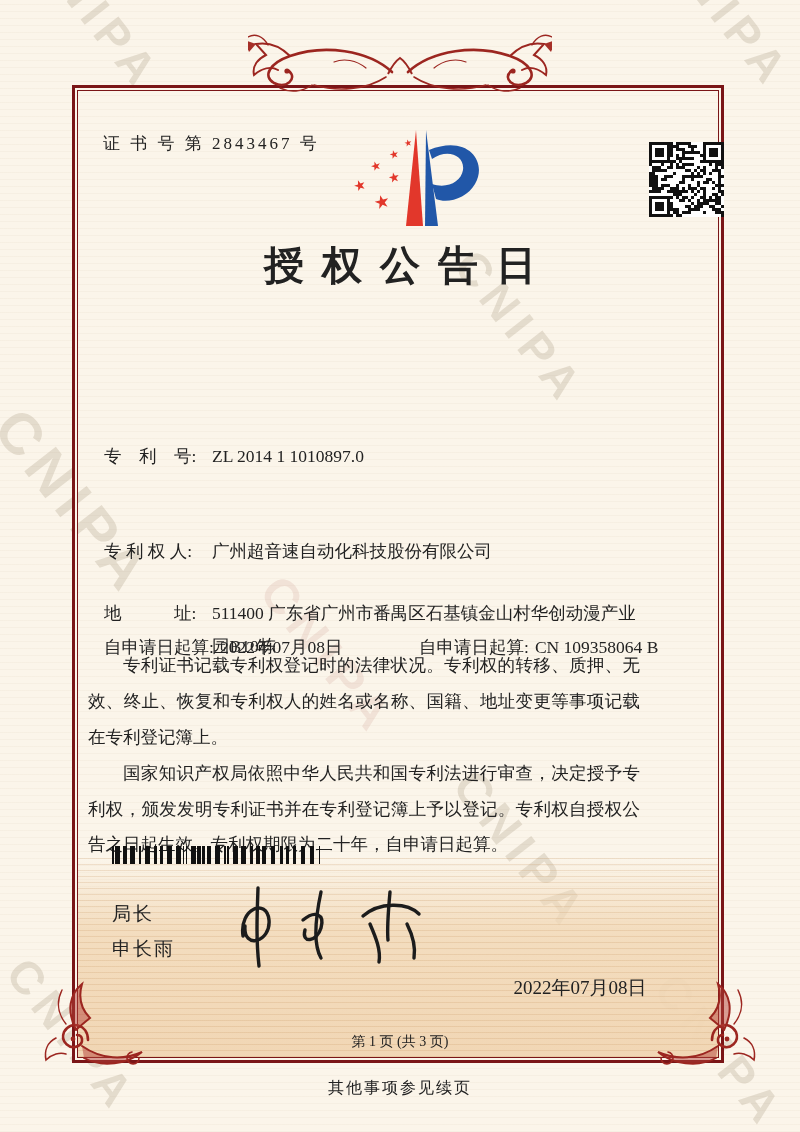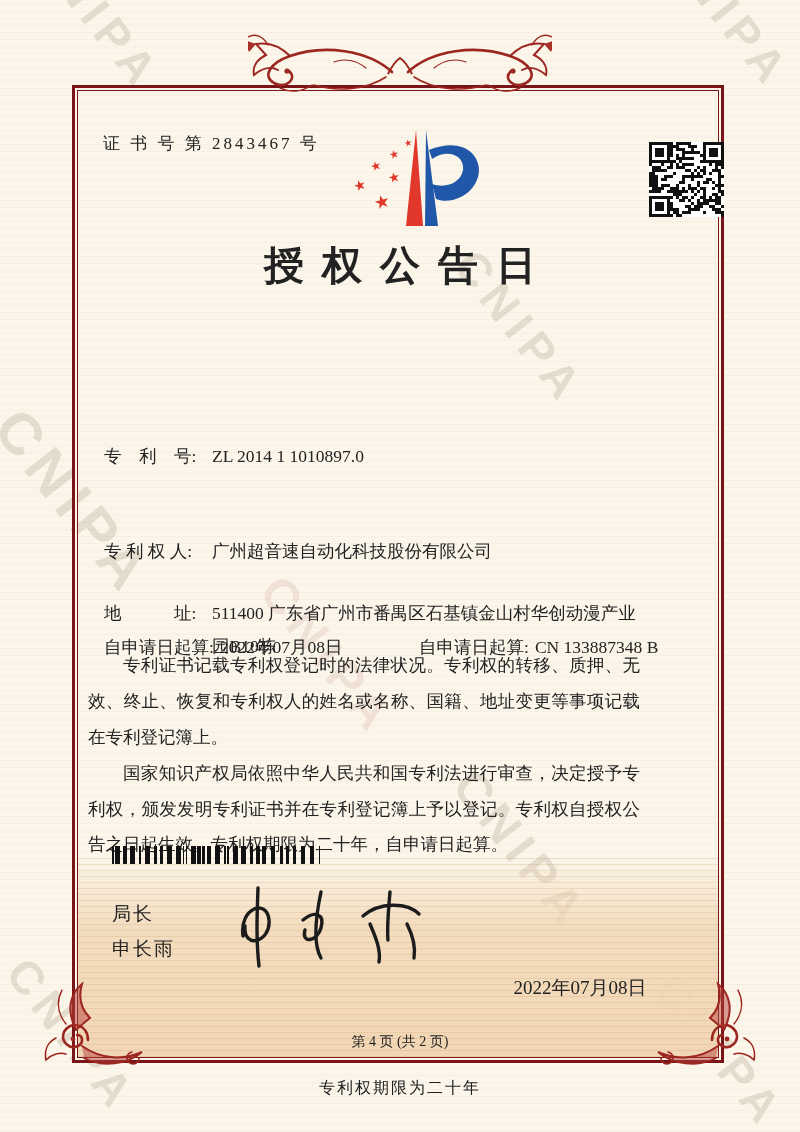--- a/index.html
+++ b/index.html
@@ -778,21 +778,21 @@
     </div>
     <div class="field-row row-patentee">
       <span class="field-label">专 利 权 人:</span><span class="field-value">广州超音速自动化科技股份有限公司</span>
     </div>
     <div class="field-row row-address">
       <span class="field-label">地　　　址:</span><span class="field-value">511400 广东省广州市番禺区石基镇金山村华创动漫产业园B10栋</span>
     </div>
     <div class="field-row row-grant">
       <span class="field-label">自申请日起算:</span><span class="field-value">2022年07月08日</span>
       <span class="grant-no">
-        <span class="field-label" style="min-width:0;">自申请日起算:</span><span class="field-value">CN 133887348 B</span>
+        <span class="field-label" style="min-width:0;">自申请日起算:</span><span class="field-value">CN 109358064 B</span>
       </span>
     </div>
 
     <div class="paragraphs">
       <p>专利证书记载专利权登记时的法律状况。专利权的转移、质押、无效、终止、恢复和专利权人的姓名或名称、国籍、地址变更等事项记载在专利登记簿上。</p>
       <p>国家知识产权局依照中华人民共和国专利法进行审查，决定授予专利权，颁发发明专利证书并在专利登记簿上予以登记。专利权自授权公告之日起生效。专利权期限为二十年，自申请日起算。</p>
     </div>
 
     <div class="barcode" id="barcode" style="background: linear-gradient(90deg, rgb(17, 17, 17) 0px, rgb(17, 17, 17) 1.5px, rgba(0, 0, 0, 0) 1.5px, rgba(0, 0, 0, 0) 3px, rgb(17, 17, 17) 3px, rgb(17, 17, 17) 7.5px, rgba(0, 0, 0, 0) 7.5px, rgba(0, 0, 0, 0) 10.5px, rgb(17, 17, 17) 10.5px, rgb(17, 17, 17) 15px, rgba(0, 0, 0, 0) 15px, rgba(0, 0, 0, 0) 18px, rgb(17, 17, 17) 18px, rgb(17, 17, 17) 22.5px, rgba(0, 0, 0, 0) 22.5px, rgba(0, 0, 0, 0) 27px, rgb(17, 17, 17) 27px, rgb(17, 17, 17) 28.5px, rgba(0, 0, 0, 0) 28.5px, rgba(0, 0, 0, 0) 33px, rgb(17, 17, 17) 33px, rgb(17, 17, 17) 37.5px, rgba(0, 0, 0, 0) 37.5px, rgba(0, 0, 0, 0) 42px, rgb(17, 17, 17) 42px, rgb(17, 17, 17) 45px, rgba(0, 0, 0, 0) 45px, rgba(0, 0, 0, 0) 48px, rgb(17, 17, 17) 48px, rgb(17, 17, 17) 51px, rgba(0, 0, 0, 0) 51px, rgba(0, 0, 0, 0) 55.5px, rgb(17, 17, 17) 55.5px, rgb(17, 17, 17) 60px, rgba(0, 0, 0, 0) 60px, rgba(0, 0, 0, 0) 64.5px, rgb(17, 17, 17) 64.5px, rgb(17, 17, 17) 69px, rgba(0, 0, 0, 0) 69px, rgba(0, 0, 0, 0) 70.5px, rgb(17, 17, 17) 70.5px, rgb(17, 17, 17) 72px, rgba(0, 0, 0, 0) 72px, rgba(0, 0, 0, 0) 73.5px, rgb(17, 17, 17) 73.5px, rgb(17, 17, 17) 75px, rgba(0, 0, 0, 0) 75px, rgba(0, 0, 0, 0) 79.5px, rgb(17, 17, 17) 79.5px, rgb(17, 17, 17) 84px, rgba(0, 0, 0, 0) 84px, rgba(0, 0, 0, 0) 85.5px, rgb(17, 17, 17) 85.5px, rgb(17, 17, 17) 88.5px, rgba(0, 0, 0, 0) 88.5px, rgba(0, 0, 0, 0) 90px, rgb(17, 17, 17) 90px, rgb(17, 17, 17) 93px, rgba(0, 0, 0, 0) 93px, rgba(0, 0, 0, 0) 94.5px, rgb(17, 17, 17) 94.5px, rgb(17, 17, 17) 99px, rgba(0, 0, 0, 0) 99px, rgba(0, 0, 0, 0) 103.5px, rgb(17, 17, 17) 103.5px, rgb(17, 17, 17) 108px, rgba(0, 0, 0, 0) 108px, rgba(0, 0, 0, 0) 112.5px, rgb(17, 17, 17) 112.5px, rgb(17, 17, 17) 114px, rgba(0, 0, 0, 0) 114px, rgba(0, 0, 0, 0) 115.5px, rgb(17, 17, 17) 115.5px, rgb(17, 17, 17) 117px, rgba(0, 0, 0, 0) 117px, rgba(0, 0, 0, 0) 121.5px, rgb(17, 17, 17) 121.5px, rgb(17, 17, 17) 126px, rgba(0, 0, 0, 0) 126px, rgba(0, 0, 0, 0) 129px, rgb(17, 17, 17) 129px, rgb(17, 17, 17) 133.5px, rgba(0, 0, 0, 0) 133.5px, rgba(0, 0, 0, 0) 138px, rgb(17, 17, 17) 138px, rgb(17, 17, 17) 141px, rgba(0, 0, 0, 0) 141px, rgba(0, 0, 0, 0) 144px, rgb(17, 17, 17) 144px, rgb(17, 17, 17) 148.5px, rgba(0, 0, 0, 0) 148.5px, rgba(0, 0, 0, 0) 150px, rgb(17, 17, 17) 150px, rgb(17, 17, 17) 154.5px, rgba(0, 0, 0, 0) 154.5px, rgba(0, 0, 0, 0) 159px, rgb(17, 17, 17) 159px, rgb(17, 17, 17) 163.5px, rgba(0, 0, 0, 0) 163.5px, rgba(0, 0, 0, 0) 168px, rgb(17, 17, 17) 168px, rgb(17, 17, 17) 171px, rgba(0, 0, 0, 0) 171px, rgba(0, 0, 0, 0) 174px, rgb(17, 17, 17) 174px, rgb(17, 17, 17) 177px, rgba(0, 0, 0, 0) 177px, rgba(0, 0, 0, 0) 181.5px, rgb(17, 17, 17) 181.5px, rgb(17, 17, 17) 184.5px, rgba(0, 0, 0, 0) 184.5px, rgba(0, 0, 0, 0) 189px, rgb(17, 17, 17) 189px, rgb(17, 17, 17) 193.5px, rgba(0, 0, 0, 0) 193.5px, rgba(0, 0, 0, 0) 198px, rgb(17, 17, 17) 198px, rgb(17, 17, 17) 202.5px, rgba(0, 0, 0, 0) 202.5px, rgba(0, 0, 0, 0) 207px, rgb(17, 17, 17) 207px, rgb(17, 17, 17) 211.5px);"></div>
 
@@ -806,17 +806,17 @@
         <path d="M78,42 C90,32 100,36 96,50 C92,64 76,66 80,52"></path>
         <path d="M96,14 C90,42 88,66 96,80"></path>
         <path d="M138,38 C154,24 182,24 194,36"></path>
         <path d="M165,14 C163,36 162,52 163,62"></path>
         <path d="M145,46 C151,60 156,72 154,84"></path>
         <path d="M182,46 C188,58 191,68 189,80"></path>
       </g>
     </svg>
 
     <div class="issue-date">2022年07月08日</div>
-    <div class="page-info">第 4 页 (共 2 页)</div>
-    <div class="footer-note">专利权期限为二十年</div>
+    <div class="page-info">第 1 页 (共 3 页)</div>
+    <div class="footer-note">其他事项参见续页</div>
 
   </div>
 </div>
 
 </body></html>

